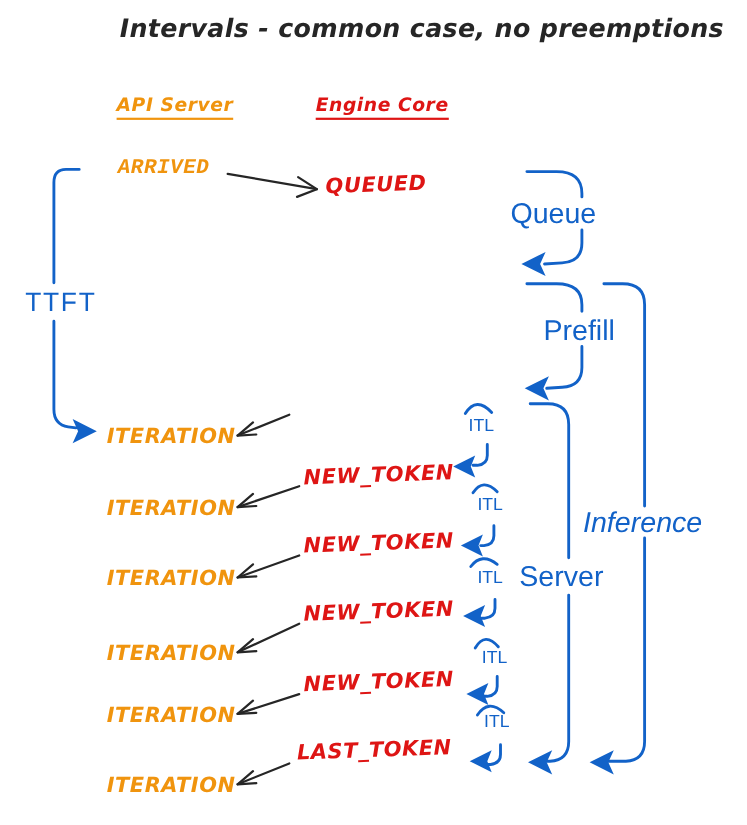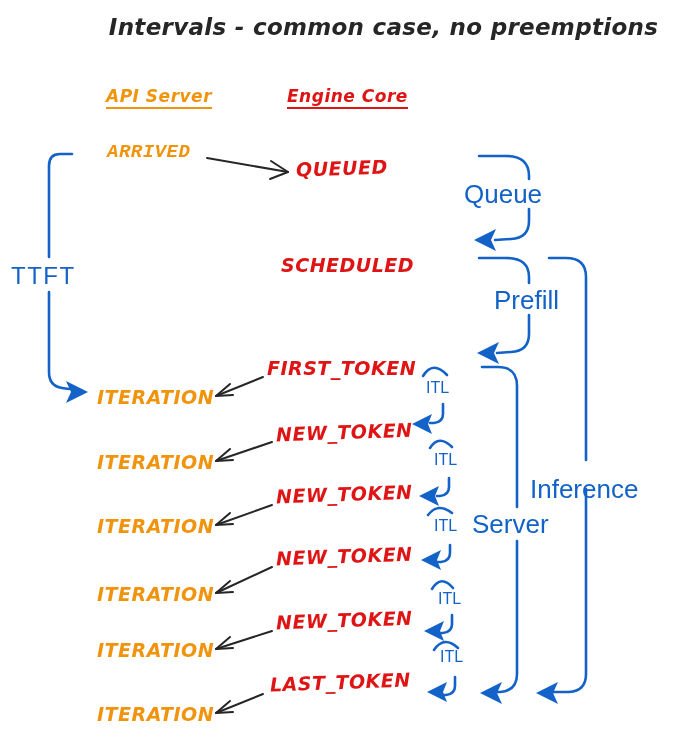--- a/index.html
+++ b/index.html
@@ -126,41 +126,39 @@
     </g>
   </svg>
 
   <div class="lbl hand black title" style="left:0;top:16px;width:679px;text-align:center;">Intervals - common case, no preemptions</div>
 
   <div class="lbl hand orange colhead" style="left:106px;top:88px;">API Server</div>
   <div class="lbl hand red colhead" style="left:287px;top:88px;">Engine Core</div>
 
   <div class="lbl hand orange event" style="left:107px;top:143px;font-family:Liberation Mono, monospace;">ARRIVED</div>
   <div class="lbl hand red event tilt" style="left:296px;top:159px;">QUEUED</div>
-  <div class="lbl hand red event" style="left:281px;top:256px;">SCHEDULED</div>
 
-  <div class="lbl hand red event" style="left:267px;top:359px;">FIRST_TOKEN</div>
   <div class="lbl hand red event tilt" style="left:276px;top:423px;">NEW_TOKEN</div>
   <div class="lbl hand red event tilt" style="left:276px;top:485px;">NEW_TOKEN</div>
   <div class="lbl hand red event tilt" style="left:276px;top:547px;">NEW_TOKEN</div>
   <div class="lbl hand red event tilt" style="left:276px;top:611px;">NEW_TOKEN</div>
   <div class="lbl hand red event tilt" style="left:270px;top:673px;">LAST_TOKEN</div>
 
   <div class="lbl hand orange event" style="left:97px;top:388px;">ITERATION</div>
   <div class="lbl hand orange event" style="left:97px;top:453px;">ITERATION</div>
   <div class="lbl hand orange event" style="left:97px;top:517px;">ITERATION</div>
   <div class="lbl hand orange event" style="left:97px;top:585px;">ITERATION</div>
   <div class="lbl hand orange event" style="left:97px;top:641px;">ITERATION</div>
   <div class="lbl hand orange event" style="left:97px;top:705px;">ITERATION</div>
 
-  <div class="lbl sans mid-int" style="left:11px;top:264px;">TTFT</div>
+  <div class="lbl sans mid-int" style="left:23px;top:264px;">TTFT</div>
   <div class="lbl sans big-int" style="left:464px;top:181px;">Queue</div>
   <div class="lbl sans big-int" style="left:494px;top:287px;">Prefill</div>
   <div class="lbl sans big-int" style="left:472px;top:511px;">Server</div>
-  <div class="lbl sans big-int" style="left:530px;top:476px;">Inference</div>
+  <div class="lbl sans big-int" style="left:530px;top:462px;font-style:italic;">Inference</div>
 
   <div class="lbl sans itl" style="left:426px;top:380px;">ITL</div>
   <div class="lbl sans itl" style="left:434px;top:452px;">ITL</div>
   <div class="lbl sans itl" style="left:434px;top:518px;">ITL</div>
   <div class="lbl sans itl" style="left:438px;top:591px;">ITL</div>
   <div class="lbl sans itl" style="left:440px;top:649px;">ITL</div>
 
 </div>
 
 </body></html>

